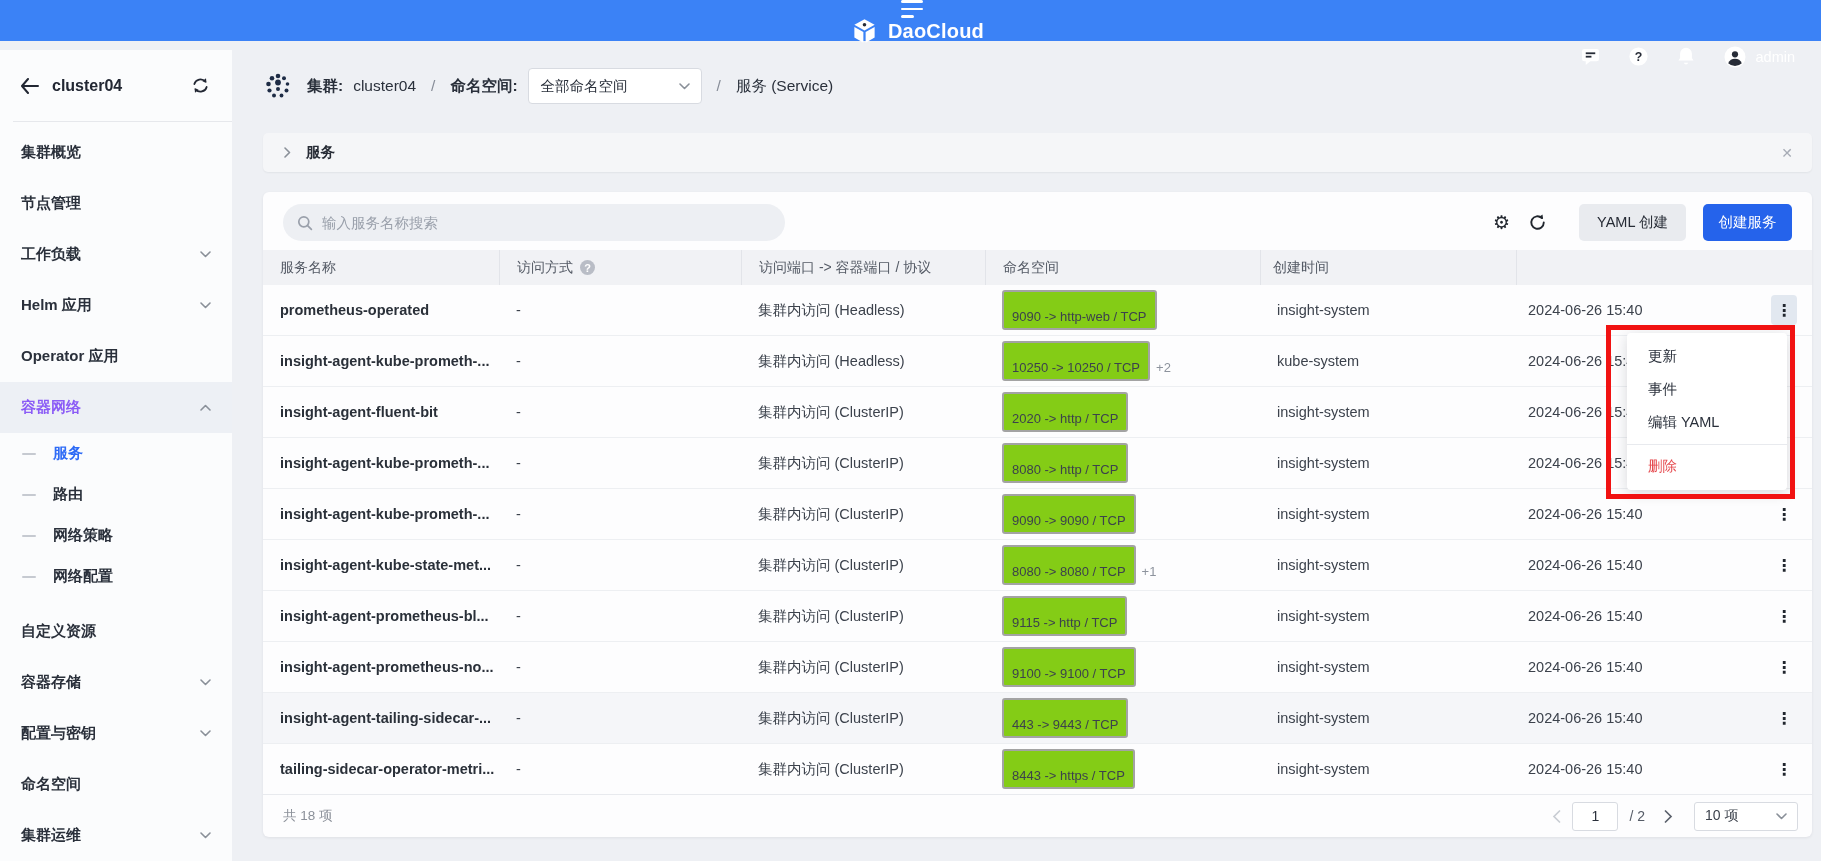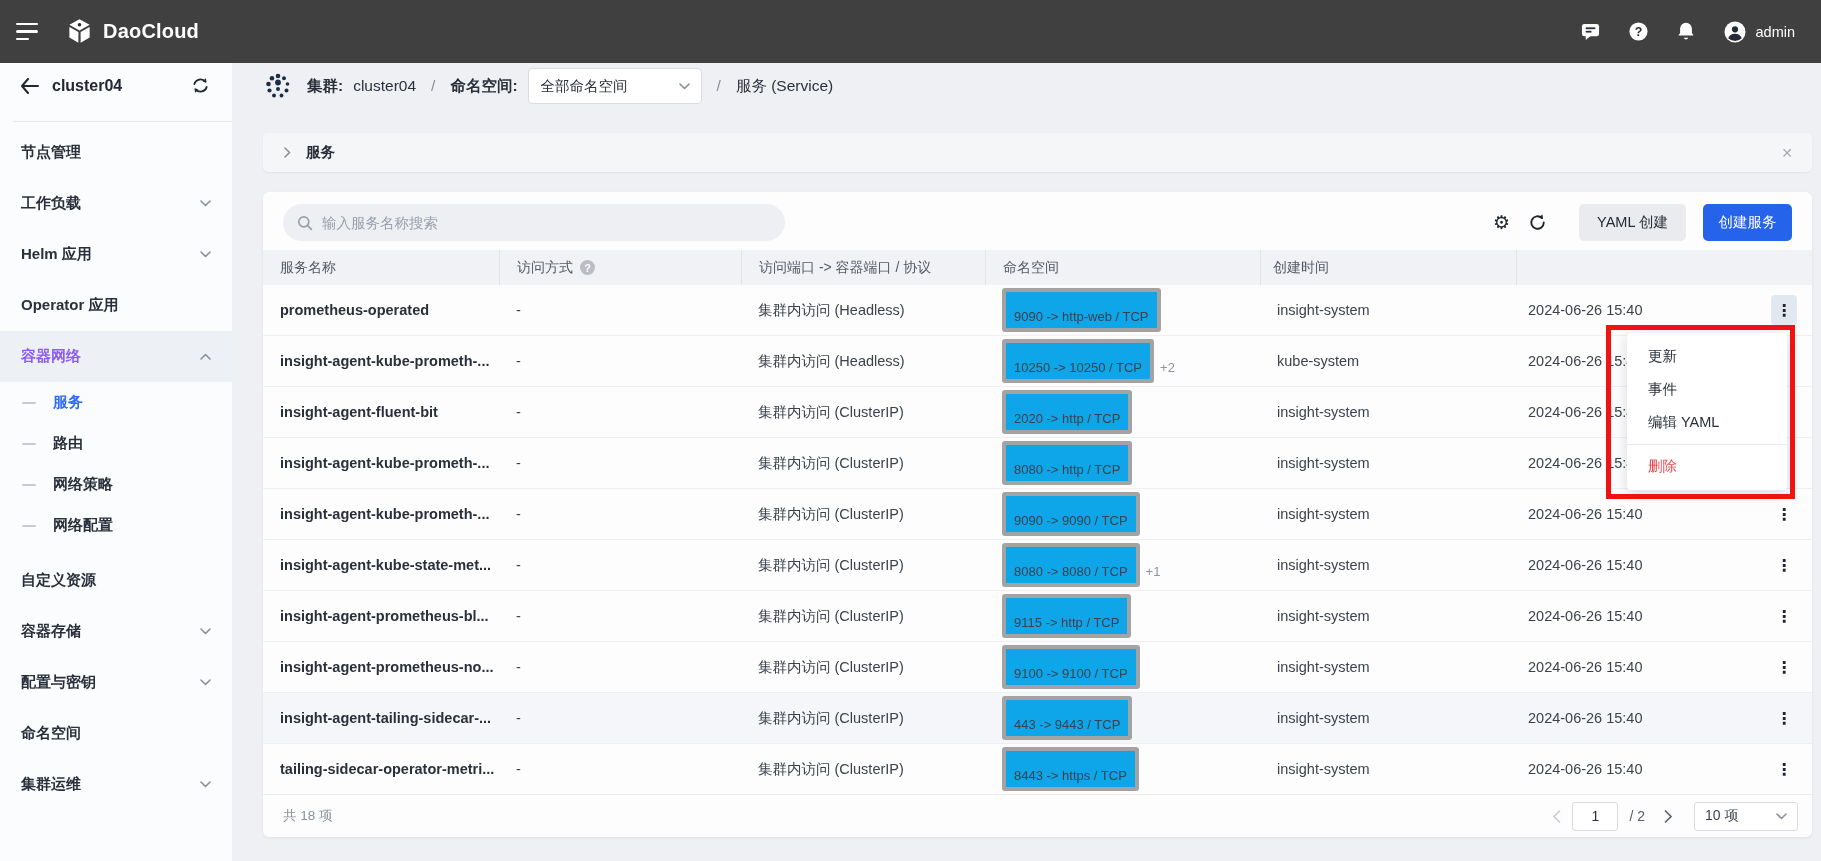--- a/index.html
+++ b/index.html
@@ -1,22 +1,22 @@
 <!DOCTYPE html>
 <html><head>
 <meta charset="utf-8">
 <style>
   * { margin:0; padding:0; box-sizing:border-box; }
   html,body { width:1821px; height:861px; overflow:hidden;
     font-family:"Liberation Sans","DejaVu Sans",sans-serif; }
   body { position:relative; background:#eef0f4; }
 
   
-  .topbar { position:absolute; top:0; left:0; right:0; height:63px; background:#404040;
-    display:flex; align-items:center; color:#fff; z-index:10; }
+  .topbar { position:absolute; top:0; left:0; right:0; height:41px; background:#3b82f6;
+    display:flex; align-items:center; color:#fff; z-index:10;flex-direction:column; }
   .hamburger { width:52px; display:flex; flex-direction:column; gap:5px; padding-left:16px; cursor:pointer; }
   .hamburger i { display:block; height:2.5px; background:#fff; border-radius:2px; width:22px; }
   .hamburger i:last-child { width:13px; }
   .brand { display:flex; align-items:center; gap:10px; margin-left:14px; font-size:20px; font-weight:700; letter-spacing:.2px; }
   .topbar-right { margin-left:auto; display:flex; align-items:center; gap:27px; padding-right:26px; }
   .tb-icon { display:flex; align-items:center; cursor:pointer; }
   .admin { display:flex; align-items:center; gap:9px; font-size:14.5px; }
 
   
   .sidebar { position:absolute; top:50px; left:0; width:232px; bottom:0; background:#fbfcfd; z-index:5; }
@@ -73,21 +73,21 @@
   .thead > div:first-child { border-left:none; }
   .thead > div.col-time { padding-left:12px; }
   .help-badge { width:15px; height:15px; border-radius:50%; background:#b9bdc6; color:#fff;
     font-size:11px; font-weight:700; display:flex; align-items:center; justify-content:center; flex:none; }
 
   .trow { height:51px; align-items:center; border-bottom:1px solid #edeff2; font-size:14.5px; color:#3c424c; }
   .trow.hover { background:#f5f6f9; }
   .trow > div { padding-left:17px; white-space:nowrap; overflow:hidden; }
   .trow .cell-time { padding-left:12px; }
   .trow .name { font-weight:600; color:#2a3039; }
-  .port-badge { display:inline-block; border:4px solid #a3a3a3; background:#0ea5e9; border-radius:3px;
+  .port-badge { display:inline-block; border:2px solid #a3a3a3; background:#84cc16; border-radius:3px;
     padding:17px 8px 4px; font-size:13px; color:#3c424c; }
   .port-extra { color:#8d939d; font-size:13px; margin-left:6px; }
   .cell-actions { display:flex; justify-content:center; padding-left:0 !important; }
   .kebab { width:26px; height:30px; display:flex; align-items:center; justify-content:center;
     border-radius:4px; color:#21262e; font-size:16px; font-weight:700; cursor:pointer; }
   .kebab.active { background:#e2e8f0; }
 
   .tfoot { position:absolute; left:0; right:0; bottom:0; height:43px; border-top:1px solid #e8eaee;
     display:flex; align-items:center; padding:0 14px 0 20px; font-size:13.5px; color:#8b9099; }
   .pager { margin-left:auto; display:flex; align-items:center; gap:11px; }
@@ -173,20 +173,23 @@
       <svg width="19" height="17" viewBox="0 0 20 18">
         <path d="M3.5 7.5a6.7 6.7 0 0 1 11.6-2.6" stroke="#222733" stroke-width="1.9" fill="none" stroke-linecap="round"></path>
         <polygon points="15.8,1.2 16.3,6 12,4.4" fill="#222733"></polygon>
         <path d="M16.5 10.5a6.7 6.7 0 0 1-11.6 2.6" stroke="#222733" stroke-width="1.9" fill="none" stroke-linecap="round"></path>
         <polygon points="4.2,16.8 3.7,12 8,13.6" fill="#222733"></polygon>
       </svg>
     </span>
   </div>
   <div class="side-divider"></div>
   <div id="sidebar-items">
+      <div class="side-item">
+        <span>集群概览</span>
+      </div>
       <div class="side-item">
         <span>节点管理</span>
       </div>
       <div class="side-item">
         <span>工作负载</span>
         <span class="chev down">
           <svg width="11" height="7" viewBox="0 0 11 7" style="display: block;">
   <path d="M1 1l4.5 4.5L10 1" stroke="#8a9099" stroke-width="1.6" fill="none" stroke-linecap="round" stroke-linejoin="round"></path>
 </svg>
         </span>

